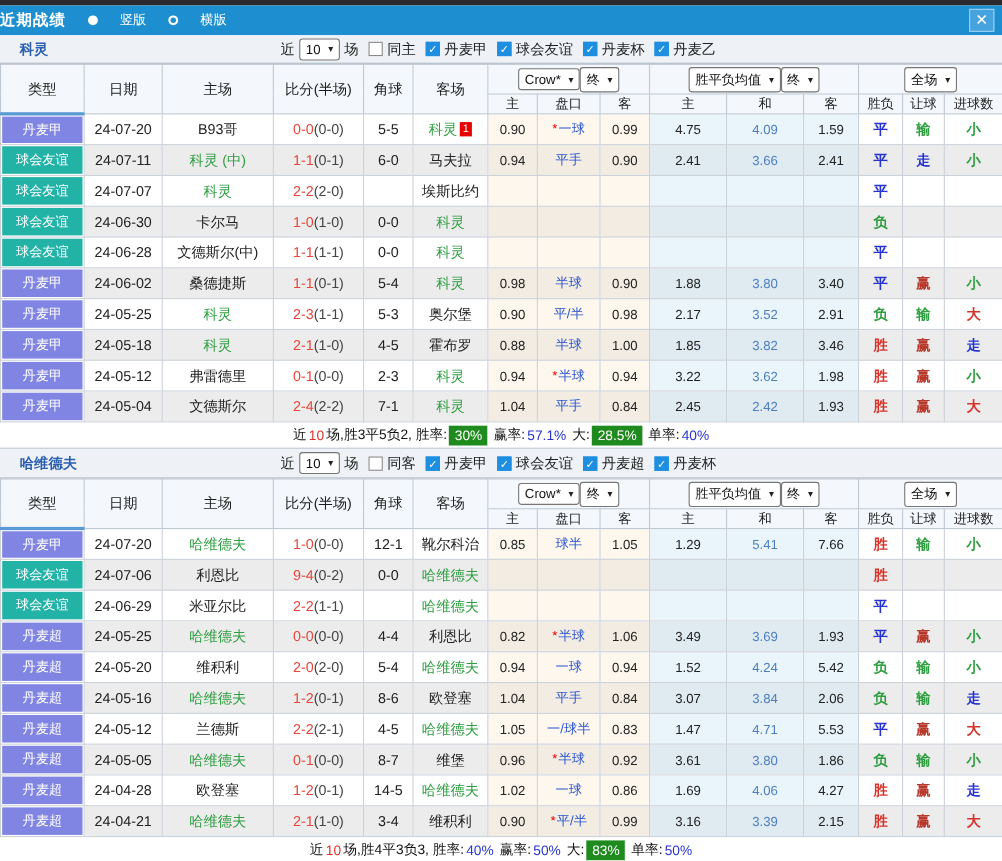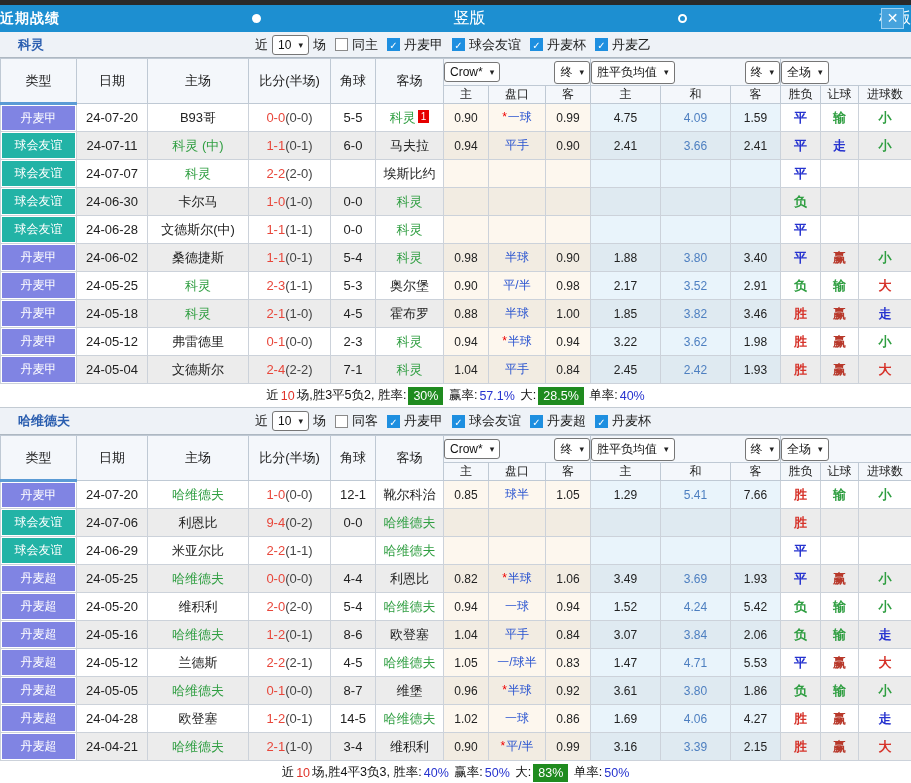--- a/index.html
+++ b/index.html
@@ -10,25 +10,25 @@
     --handicap-blue:#2b55d0; --avg-blue:#4d7fc0;
     --badge-red:#e60000; --badge-green:#1f8b1f; --summary-blue:#2633cf;
     --team-label-blue:#2c5fb0; --bottom-strip:#54b9e4; --checkbox-blue:#1e8fe0;
   }
   *{box-sizing:border-box}
   body{margin:0;background:#d8d8d8}
   .app{width:911px;height:783px;margin:0;font-family:"Liberation Sans","DejaVu Sans",sans-serif;
        background:#fff;overflow:hidden;position:relative}
   .topstrip{height:5px;background:#2a2a2a}
   .titlebar{height:27px;background:var(--accent-blue);position:relative;display:flex;
-            align-items:center;justify-content:space-between;color:#fff;gap:20px}
+            align-items:center;justify-content:flex-start;color:#fff;gap:20px}
   .title{font-weight:bold;font-size:14px;letter-spacing:1px}
   .radio{width:9px;height:9px;border:2px solid #fff;border-radius:50%;display:inline-block;cursor:pointer}
   .radio.on{background:#fff}
-  .radio-label{font-size:16px}
+  .radio-label{font-size:12px}
   .closebtn{position:absolute;right:7px;top:3px;width:23px;height:21px;background:var(--close-button-blue);
             border:1px solid #9ed2f2;color:#fff;font-weight:bold;text-align:center;line-height:19px;
             font-size:14px;cursor:pointer}
   .filterbar{height:26px;background:#eef2f7;border-bottom:1px solid #aeb8c2;display:flex;
              align-items:center;position:relative;font-size:13px;color:#222}
   .sec2 .filterbar{height:28px;border-top:1px solid #c3cbd3}
   .teamname{position:absolute;left:18px;font-weight:bold;color:var(--team-label-blue);font-size:13px}
   .filters{margin:0 auto;display:flex;align-items:center;gap:4px}
   .sel{display:inline-flex;align-items:center;justify-content:space-between;background:#fff;
        border:1px solid #767676;border-radius:3px;padding:2px 5px;font-size:12px;gap:7px;
@@ -38,21 +38,21 @@
       cursor:pointer;flex:0 0 auto}
   .cb.on{background:var(--checkbox-blue);border-color:var(--checkbox-blue);color:#fff;
          text-align:center;line-height:13px;font-size:10px;font-weight:bold}
   .cb-label{margin-right:5px}
   table{border-collapse:collapse;table-layout:fixed;width:911px}
   thead th{background:#f4f7fb;border:1px solid #bfc9d4;font-weight:normal;color:#1c1c1c;
            font-size:13px;padding:0;overflow:hidden}
   thead tr.hr1 th{height:27px}
   thead tr.hr2 th{height:16px;font-size:12px}
   th.th-type{border-bottom:3px solid #5b9bd5}
-  .selwrap{display:flex;align-items:center;justify-content:space-between;gap:0}
+  .selwrap{display:flex;align-items:center;justify-content:center;gap:0}
   tbody td{border:1px solid #ccd2da;text-align:center;height:28px;font-size:13px;color:#222;
            overflow:hidden;white-space:nowrap;padding:0 1px}
   tbody tr:nth-child(odd) td{background:#fff}
   tbody tr:nth-child(even) td{background:#ececec}
   tbody tr:nth-child(odd) td.odds{background:#fdf7ee}
   tbody tr:nth-child(even) td.odds{background:#f2ece2}
   tbody tr:nth-child(odd) td.avg{background:#e9f4fb}
   tbody tr:nth-child(even) td.avg{background:#dfeaf1}
   td.odds,td.avg{font-size:12px}
   td.league-td{padding:1px;background:#fff!important}

